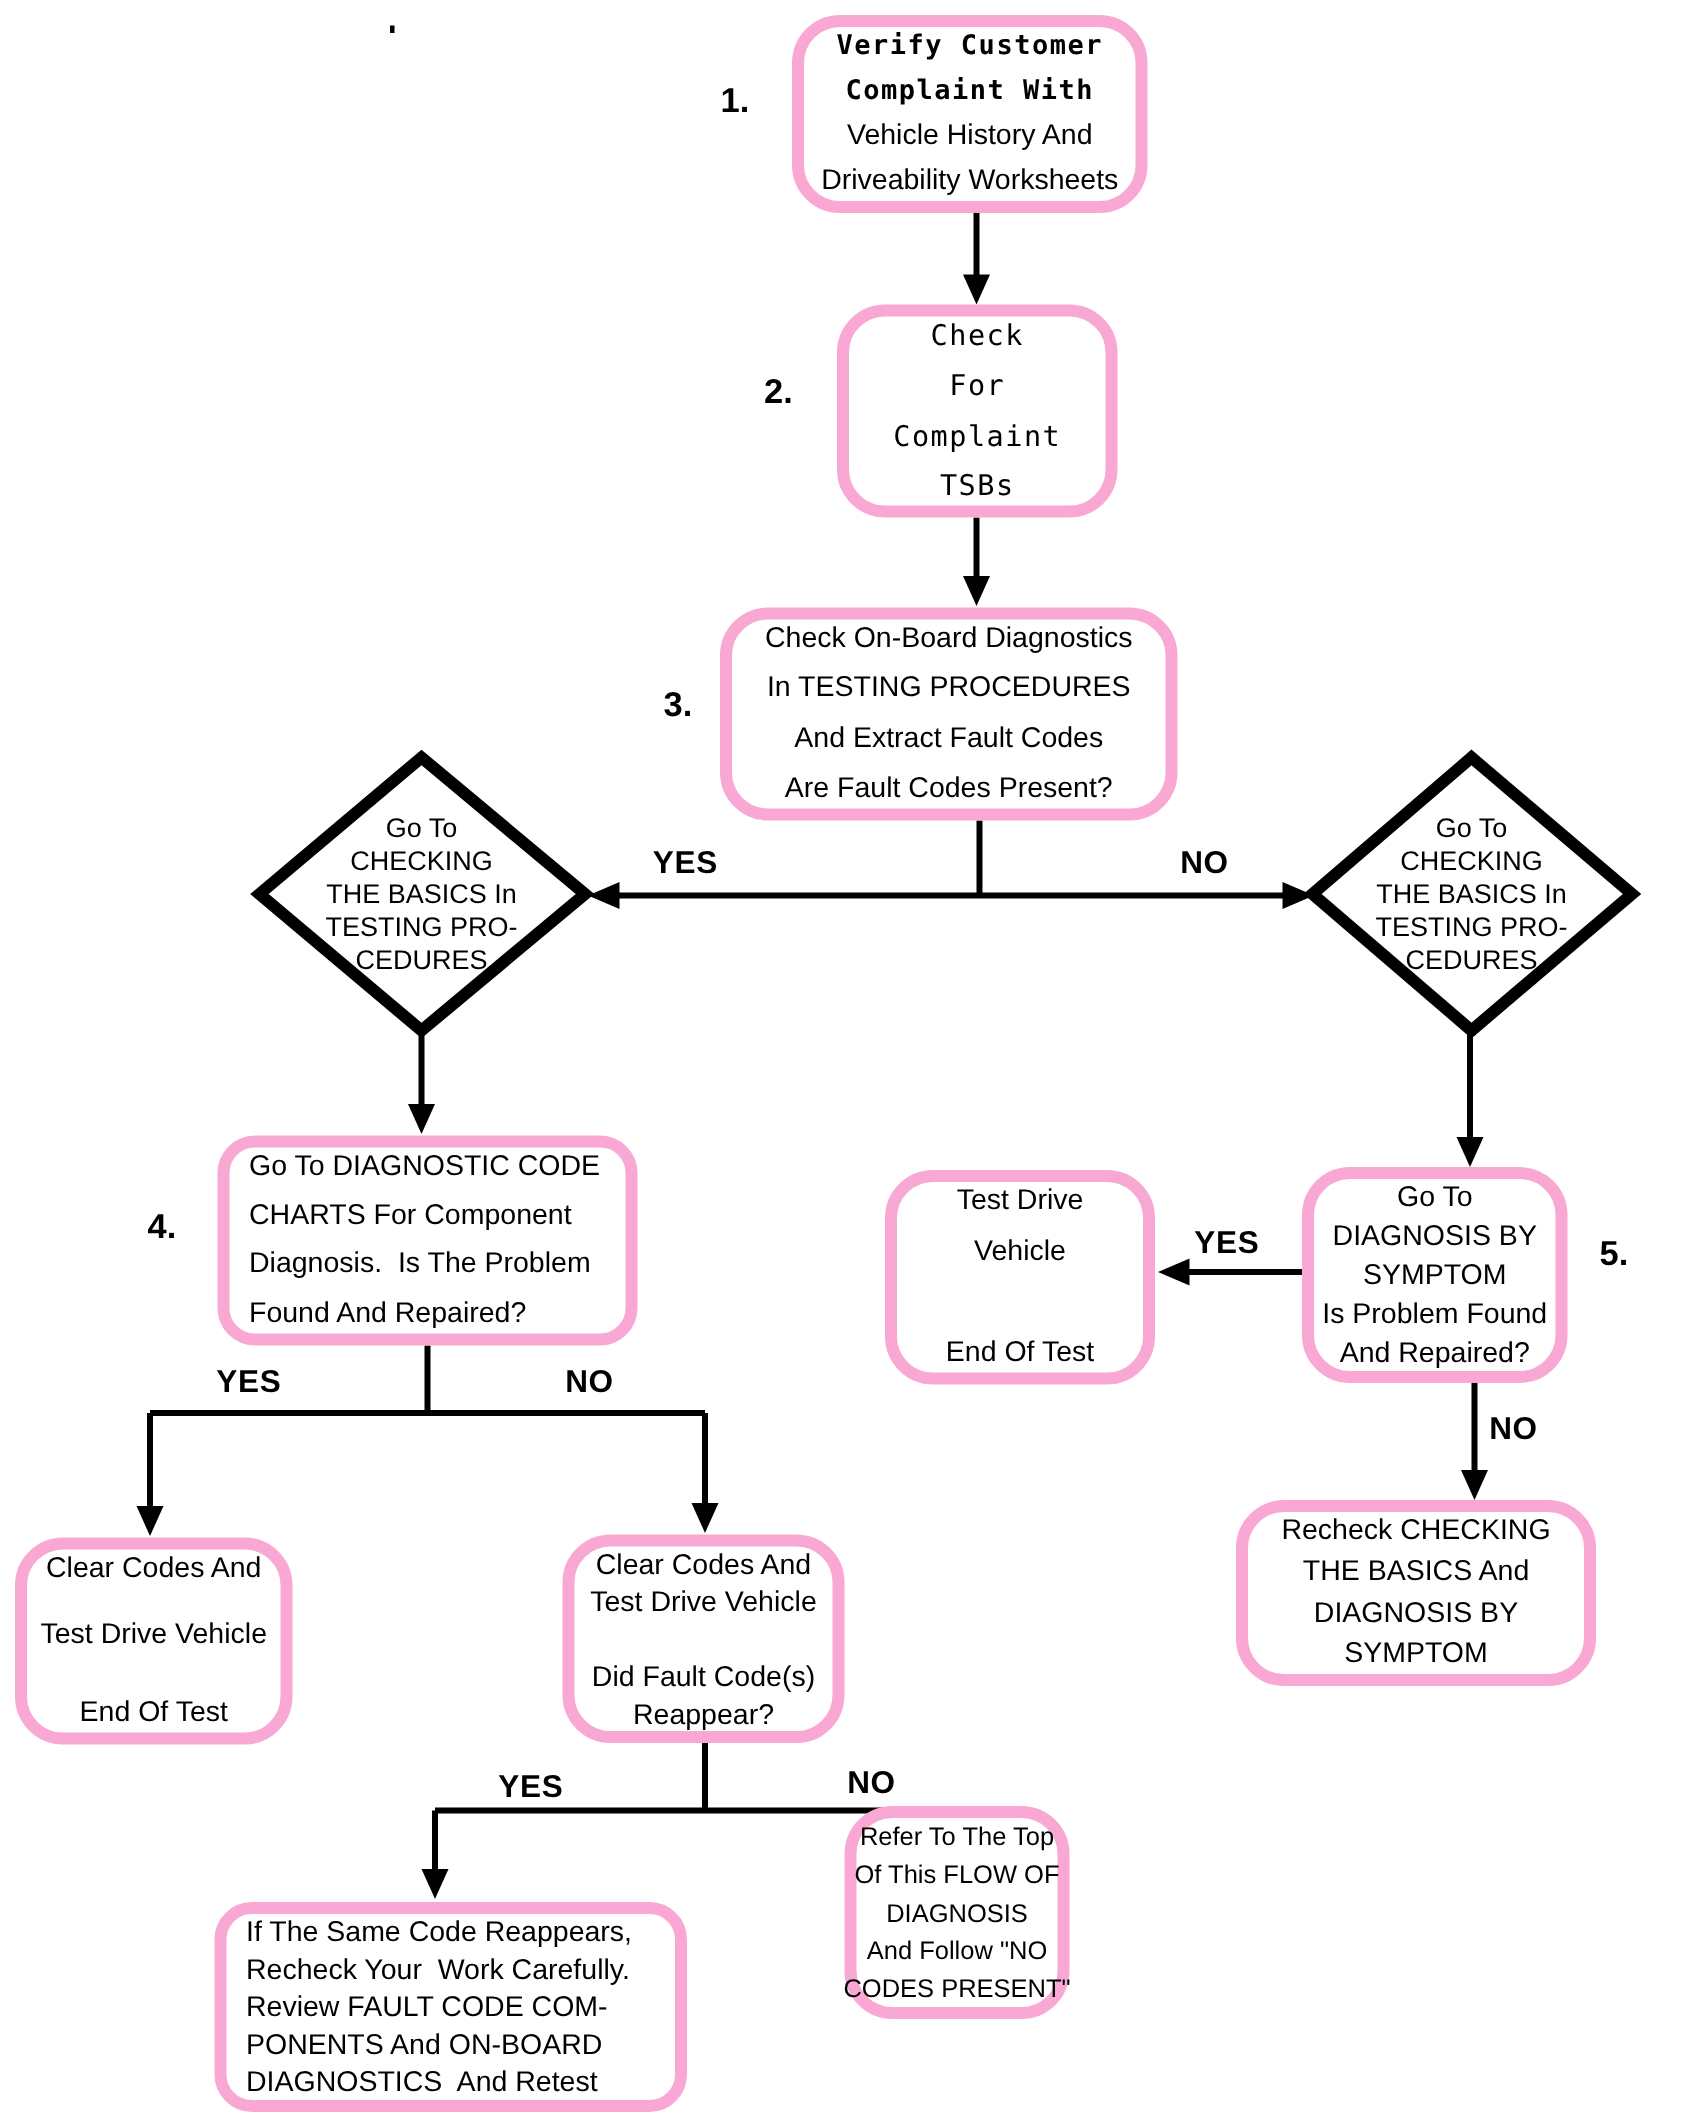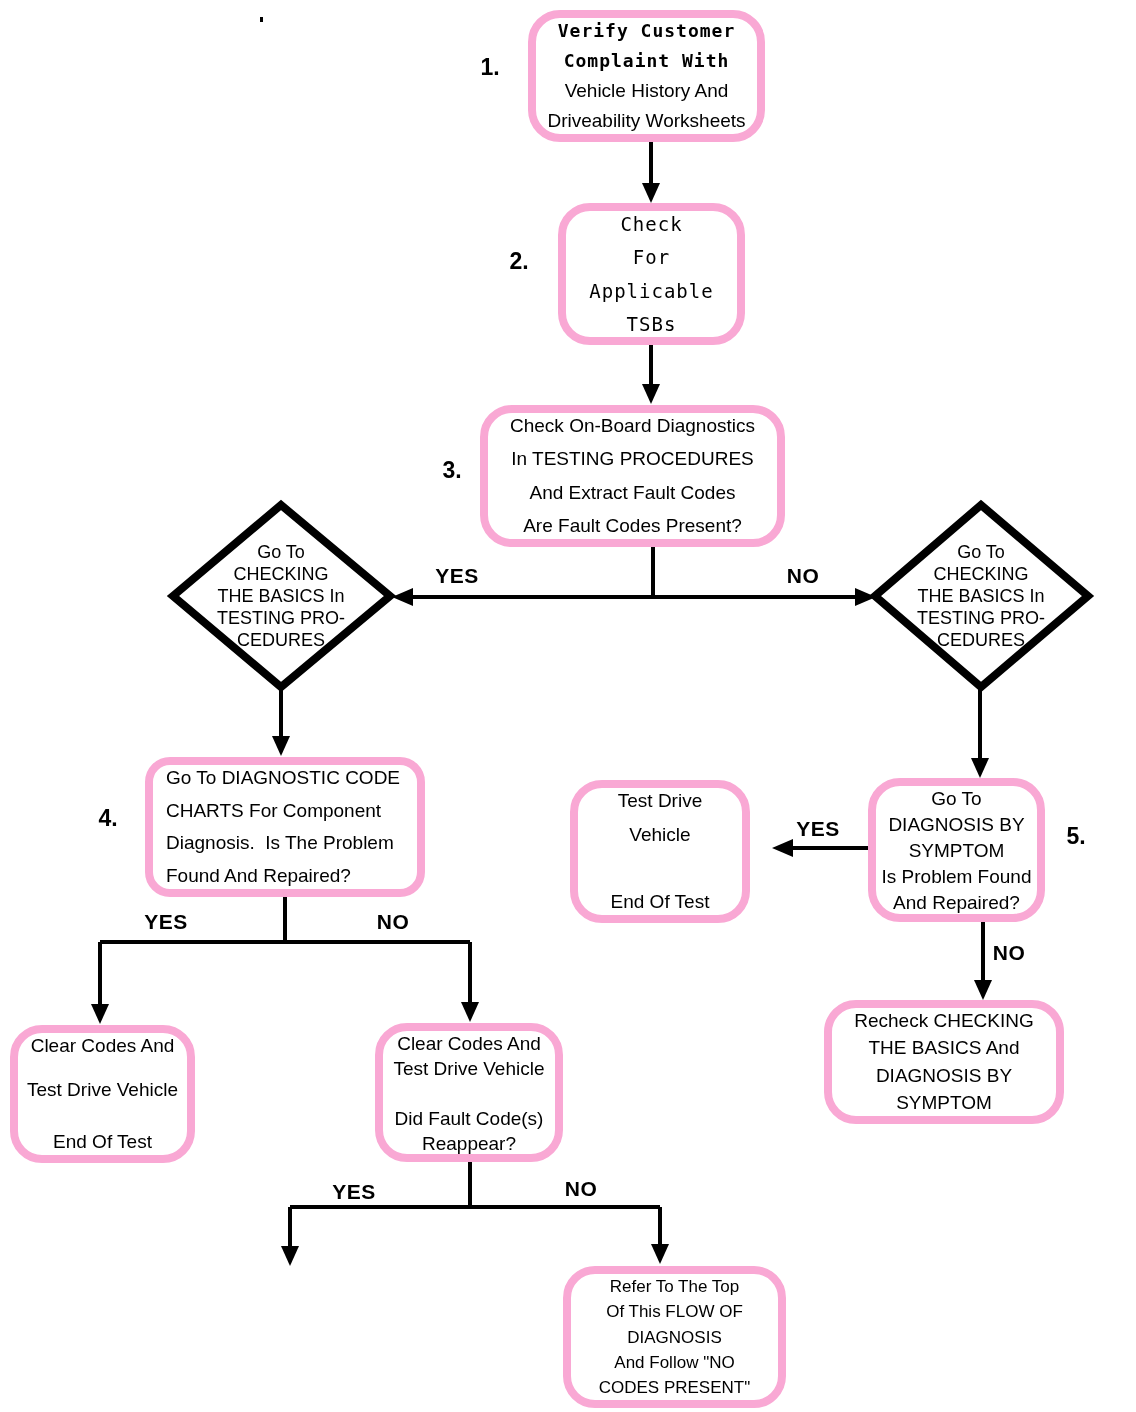--- a/index.html
+++ b/index.html
@@ -83,39 +83,39 @@
   <div class="node node-verify" style="left:528px;top:10px;width:237px;height:132px">
       <div class="line"><span>Verify Customer</span></div>
       <div class="line"><span>Complaint With</span></div>
       <div class="line"><span>Vehicle History And</span></div>
       <div class="line"><span>Driveability Worksheets</span></div>
     </div>
 
   <div class="node node-tsb" style="left:558px;top:203px;width:187px;height:142px">
       <div class="line"><span>Check</span></div>
       <div class="line"><span>For</span></div>
-      <div class="line"><span>Applicable</span></div>
+      <div class="line"><span>Complaint</span></div>
       <div class="line"><span>TSBs</span></div>
     </div>
 
   <div class="node" style="left:480px;top:405px;width:305px;height:142px">
       <div class="line"><span>Check On-Board Diagnostics</span></div>
       <div class="line"><span>In </span><span class="b">TESTING PROCEDURES</span></div>
       <div class="line"><span>And Extract Fault Codes</span></div>
       <div class="line"><span>Are Fault Codes Present?</span></div>
     </div>
 
   <div class="node align-left" style="left:145px;top:757px;width:280px;height:140px">
       <div class="line"><span>Go To </span><span class="b">DIAGNOSTIC CODE</span></div>
       <div class="line"><span class="b">CHARTS</span><span> For Component</span></div>
       <div class="line"><span>Diagnosis.  Is The Problem</span></div>
       <div class="line"><span>Found And Repaired?</span></div>
     </div>
 
-  <div class="node" style="left:570px;top:780px;width:180px;height:143px">
+  <div class="node" style="left:590px;top:780px;width:180px;height:143px">
       <div class="line"><span>Test Drive</span></div>
       <div class="line"><span>Vehicle</span></div>
       <div class="line">&nbsp;</div>
       <div class="line"><span>End Of Test</span></div>
     </div>
 
   <div class="node" style="left:868px;top:778px;width:177px;height:144px">
       <div class="line"><span>Go To</span></div>
       <div class="line"><span class="b">DIAGNOSIS BY</span></div>
       <div class="line"><span class="b">SYMPTOM</span></div>
@@ -137,22 +137,29 @@
     </div>
 
   <div class="node node-reappear" style="left:375px;top:1023px;width:188px;height:139px">
       <div class="line"><span>Clear Codes And</span></div>
       <div class="line"><span>Test Drive Vehicle</span></div>
       <div class="line">&nbsp;</div>
       <div class="line"><span>Did Fault Code(s)</span></div>
       <div class="line"><span>Reappear?</span></div>
     </div>
 
+  <div class="node node-samecode align-left" style="left:143px;top:1268px;width:315px;height:140px">
+      <div class="line"><span>If The Same Code Reappears,</span></div>
+      <div class="line"><span>Recheck Your  Work Carefully.</span></div>
+      <div class="line"><span>Review FAULT CODE COM-</span></div>
+      <div class="line"><span>PONENTS And ON-BOARD</span></div>
+      <div class="line"><span>DIAGNOSTICS  And Retest</span></div>
+    </div>
 
-  <div class="node node-refer" style="left:563px;top:1266px;width:223px;height:142px">
+  <div class="node node-refer" style="left:563px;top:1204px;width:150px;height:142px">
       <div class="line"><span>Refer To The Top</span></div>
       <div class="line"><span>Of This FLOW OF</span></div>
       <div class="line"><span>DIAGNOSIS</span></div>
       <div class="line"><span>And Follow "NO</span></div>
       <div class="line"><span>CODES PRESENT"</span></div>
     </div>
 
   <div class="diamond-label" style="left:171px;top:541px;width:220px;height:110px">
       <div class="line"><span>Go To</span></div>
       <div class="line"><span>CHECKING</span></div>

